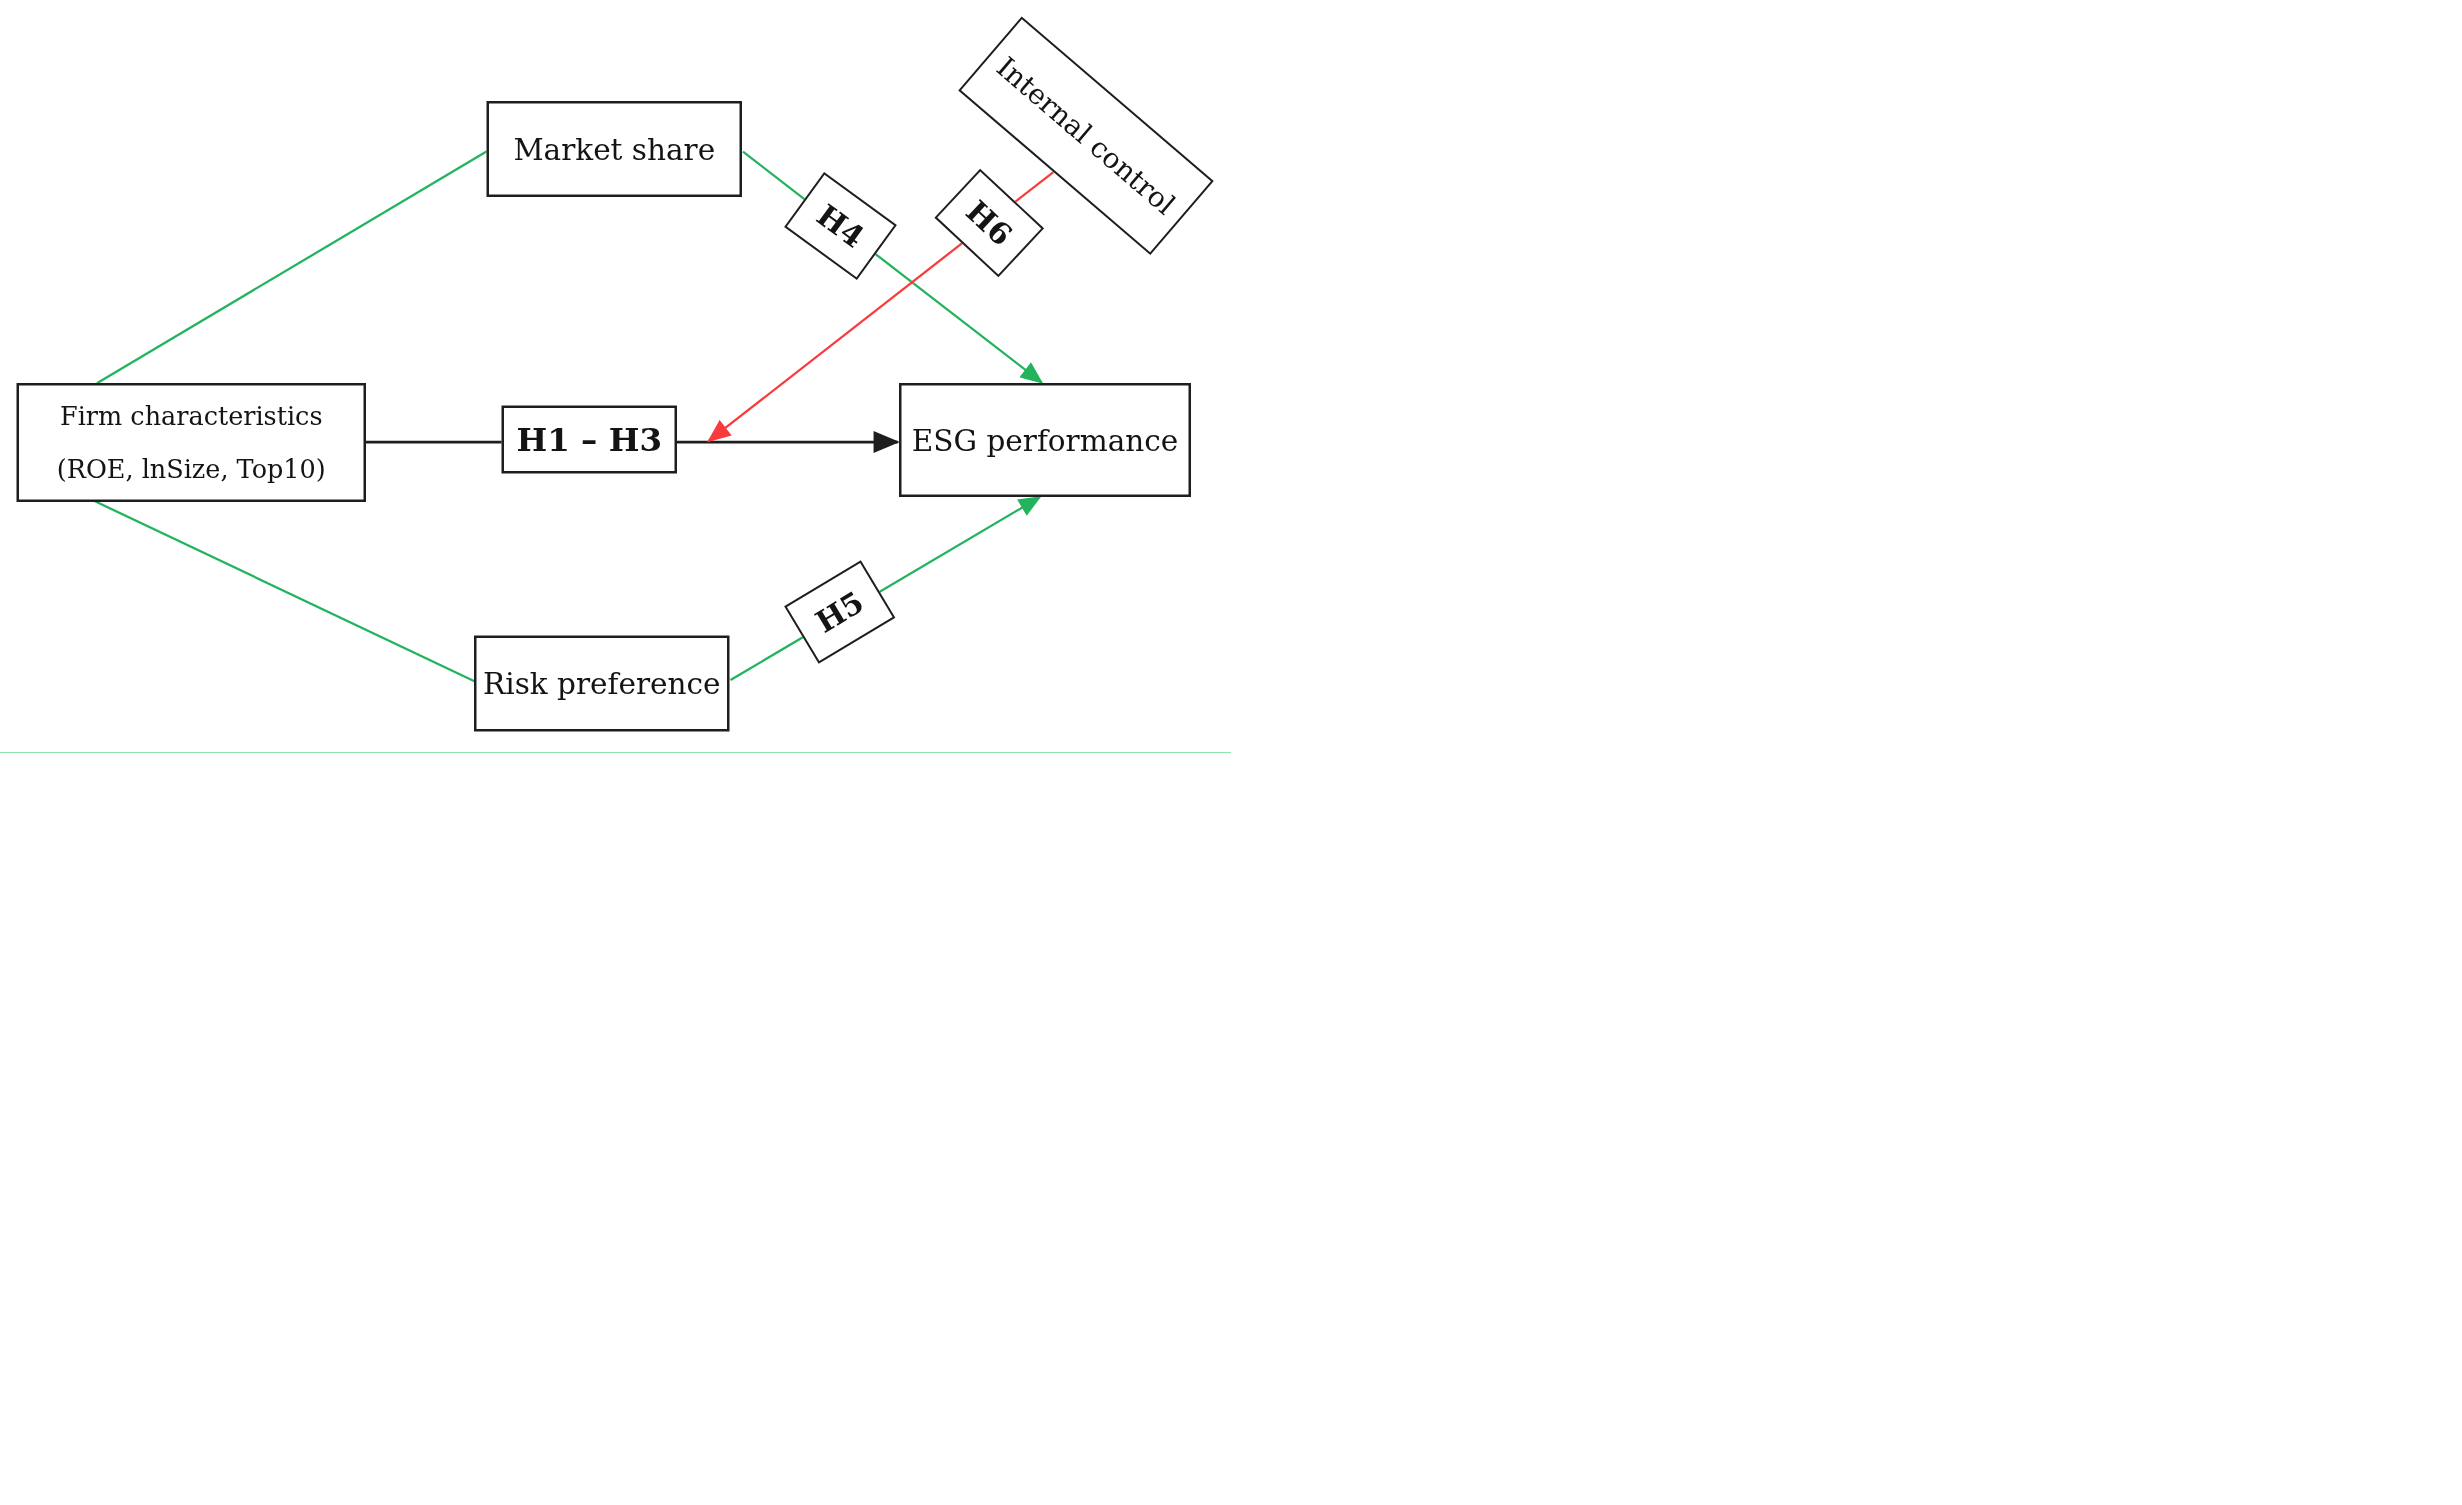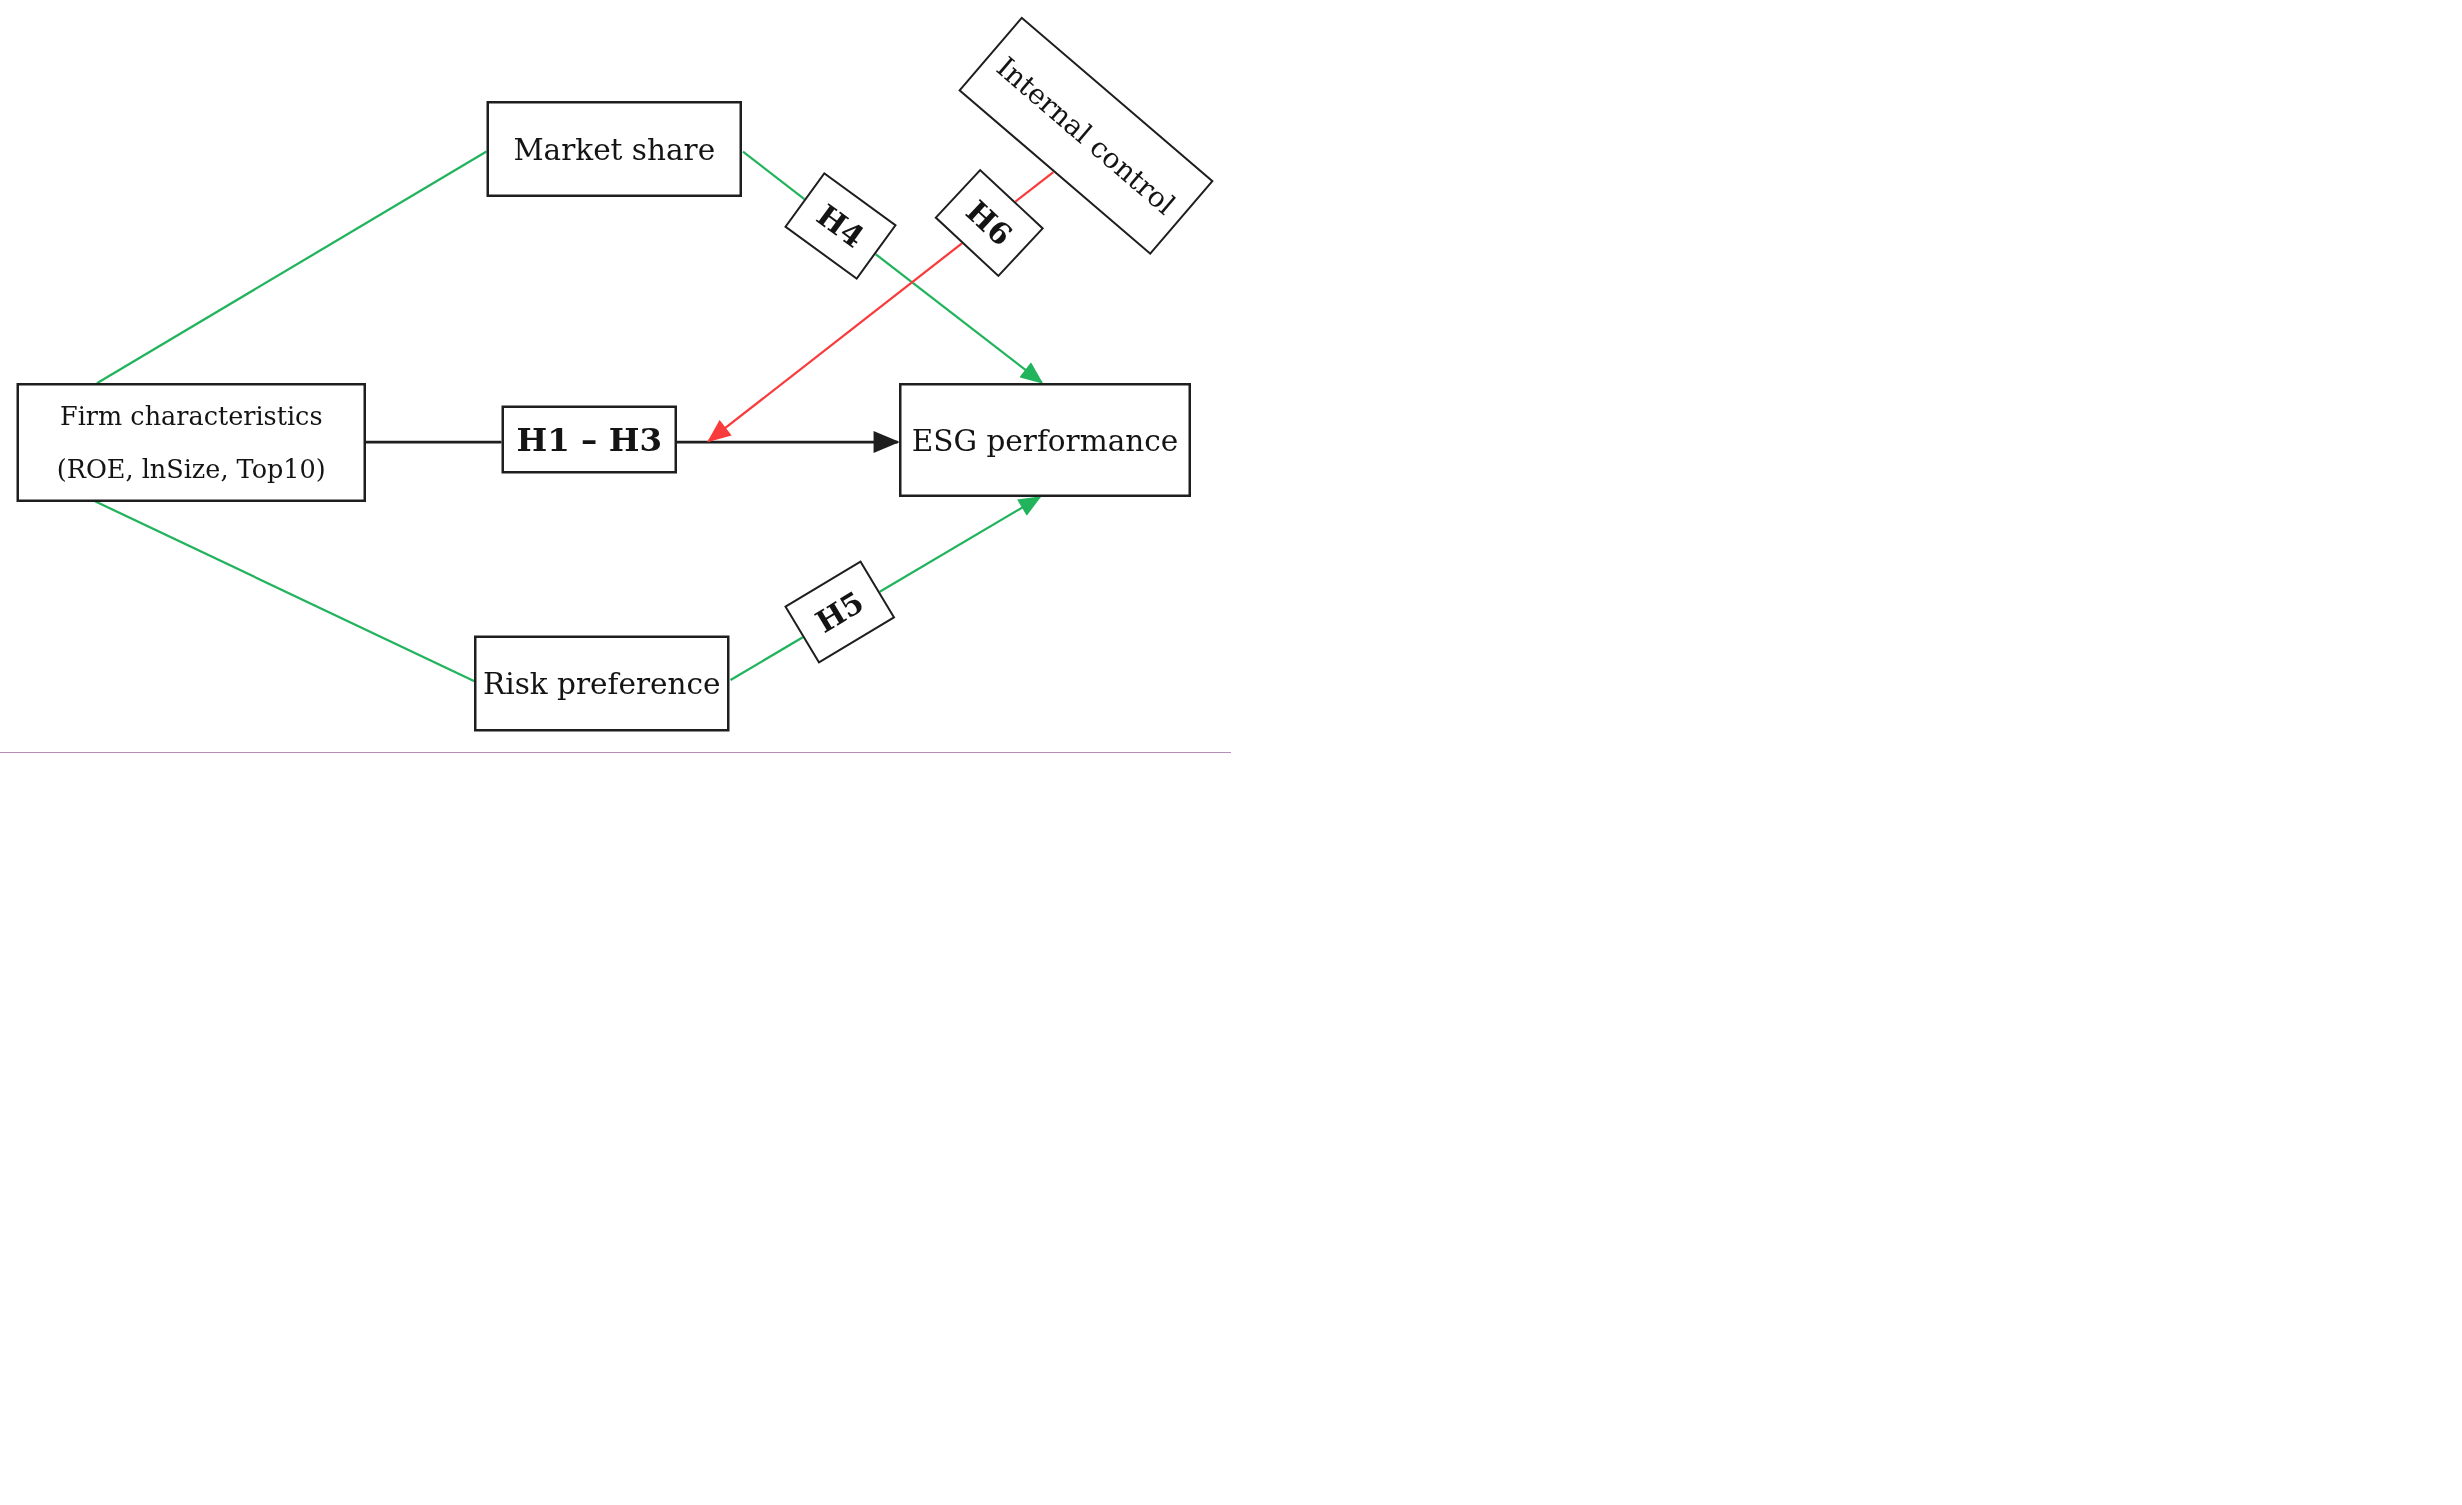--- a/index.html
+++ b/index.html
@@ -4,21 +4,21 @@
 <style>
   html, body {
     margin: 0;
     padding: 0;
     background: #ffffff;
   }
   #viewport {
     width: 1231px;
     height: 753px;
     overflow: hidden;
-    background: #701a75;
+    background: #22c55e;
   }
   #stage {
     position: relative;
     width: 2462px;
     height: 1505px;
     background: #ffffff;
     transform: scale(0.5);
     transform-origin: 0 0;
     font-family: "DejaVu Serif", "Liberation Serif", serif;
     color: #141414;

